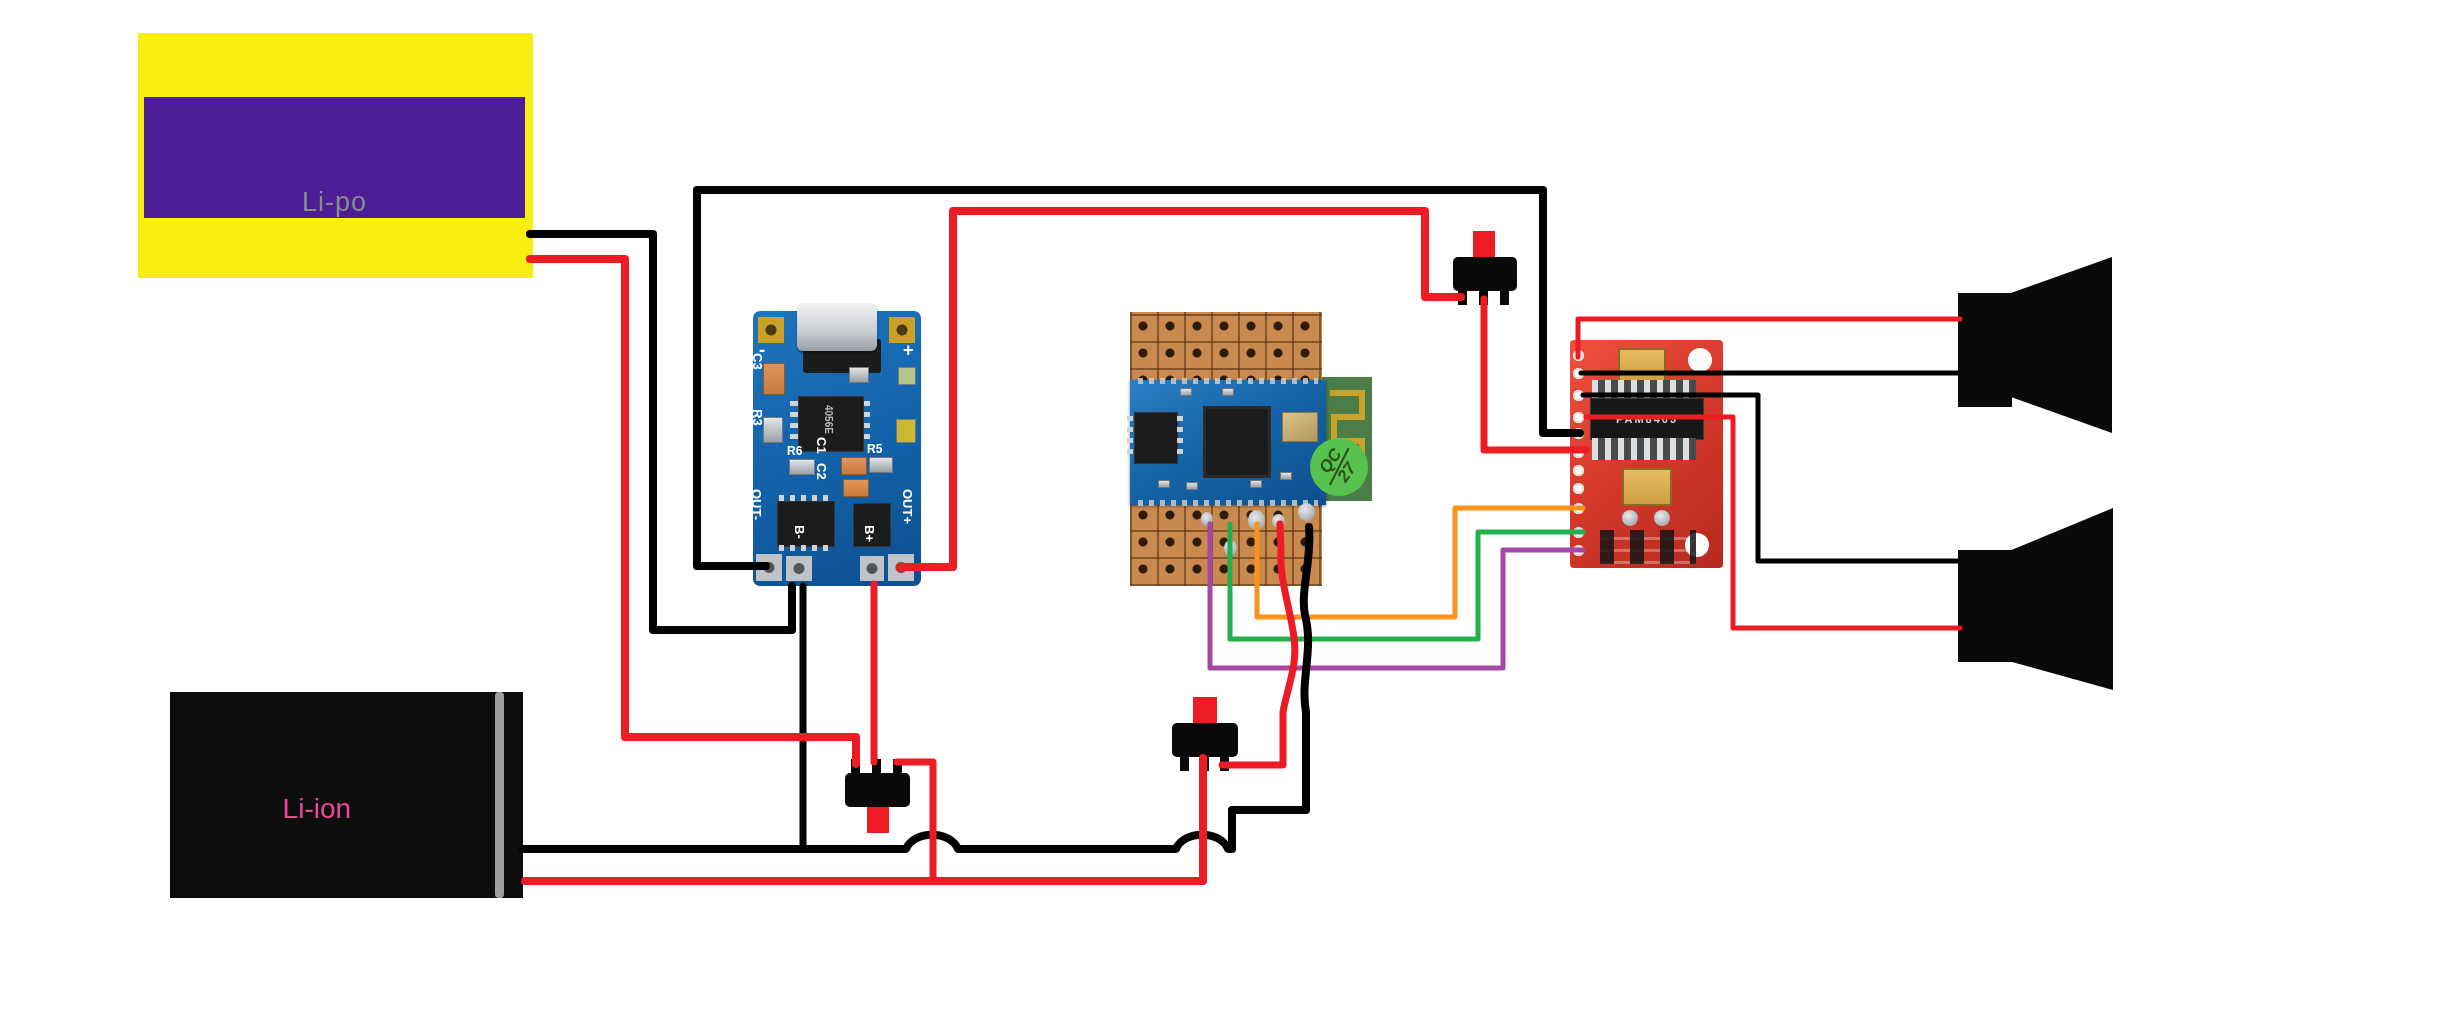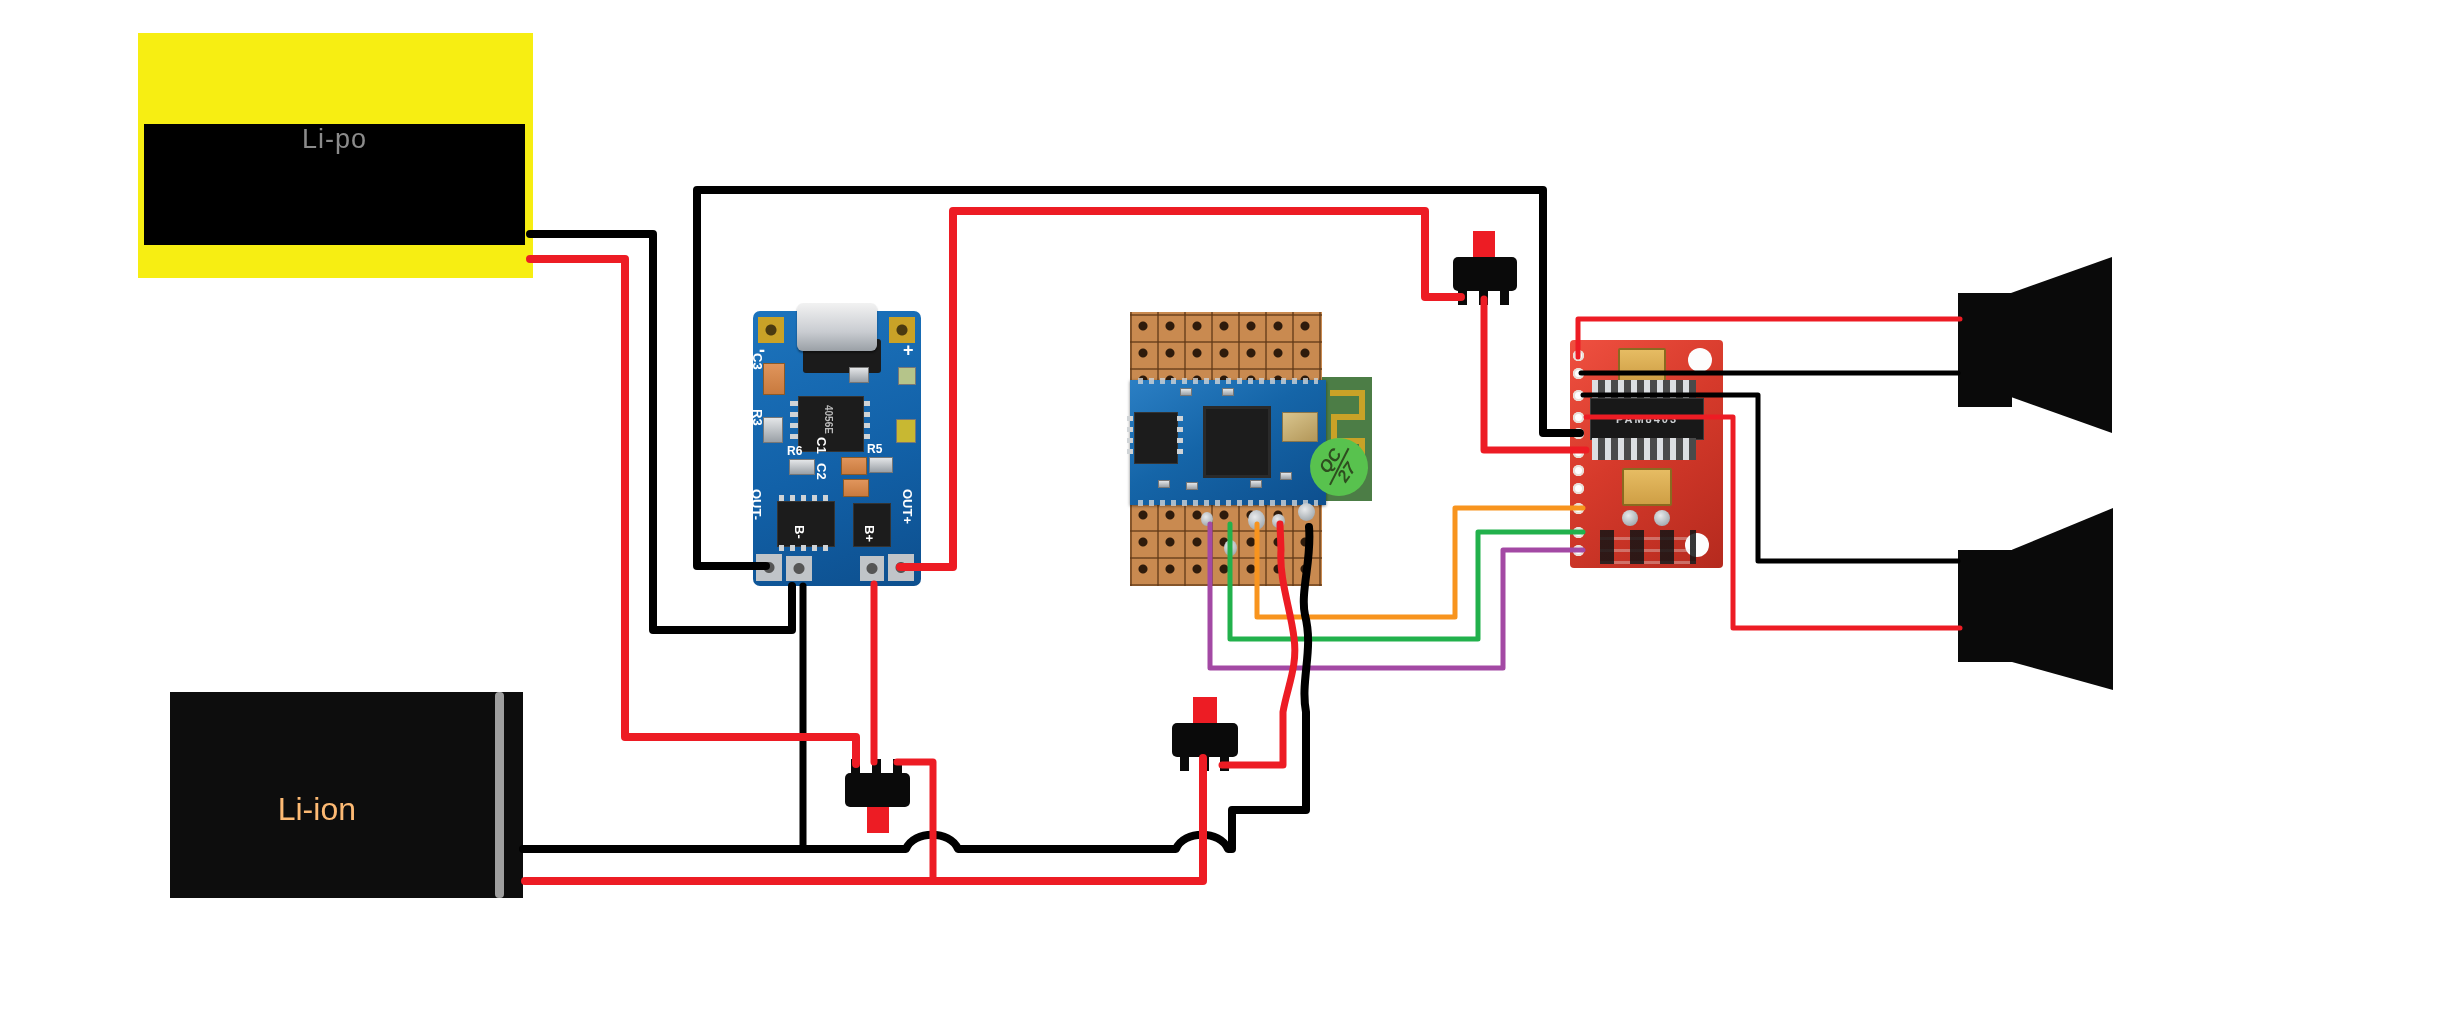--- a/index.html
+++ b/index.html
@@ -1,26 +1,26 @@
 <!DOCTYPE html>
 <html><head>
 <meta charset="utf-8">
 <style>
   html,body{margin:0;padding:0;background:#fff;}
   .stage{position:relative;width:2457px;height:1024px;background:#ffffff;overflow:hidden;
          font-family:"Liberation Sans",sans-serif;}
   .abs{position:absolute;}
   
   .lipo{left:138px;top:33px;width:395px;height:245px;background:#F7EE12;}
-  .lipo-stripe{left:6px;top:64px;width:381px;height:121px;background:#000000;
-               display:flex;align-items:flex-start;justify-content:center;margin-top:27px;}
+  .lipo-stripe{left:6px;top:64px;width:381px;height:121px;background:#4c1d95;
+               display:flex;align-items:flex-end;justify-content:center;}
   .lipo-label{color:#8b8b8b;font-size:27px;letter-spacing:1px;}
   .liion{left:170px;top:692px;width:353px;height:206px;background:#0D0D0D;}
   .liion-stripe{left:325px;top:0;width:9px;height:206px;background:#9e9e9e;border-radius:4px;}
-  .liion-label{left:41.6%;top:57%;transform:translate(-50%,-50%);color:#fdba74;font-size:32px;}
+  .liion-label{left:41.6%;top:57%;transform:translate(-50%,-50%);color:#ec4899;font-size:28px;}
   
   .tp{left:753px;top:311px;width:168px;height:275px;background:linear-gradient(160deg,#1d74bd,#1261a8 55%,#0d4f8e);border-radius:7px;}
   .tp .usb{left:44px;top:-8px;width:80px;height:48px;background:linear-gradient(180deg,#f2f2f2,#c9ccd1 60%,#9aa0a6);border-radius:6px;box-shadow:0 2px 2px rgba(0,0,0,.4);}
   .tp .usbblack{left:50px;top:28px;width:78px;height:34px;background:#1b1b1b;border-radius:3px;}
   .pad{background:radial-gradient(circle at 50% 50%, #4a3a10 5px, #c9a227 6px);}
   .pads{background:radial-gradient(circle at 50% 50%, #555 5px, #c0c4c8 6px);}
   .chip{background:#1c1c1c;border:1px solid #333;}
   .pinsv{background:repeating-linear-gradient(180deg,#cfd3d6 0 5px,transparent 5px 11px);}
   .pinsh{background:repeating-linear-gradient(90deg,#cfd3d6 0 5px,transparent 5px 11px);}
   .silver{background:linear-gradient(180deg,#e4e6e8,#9aa0a6);border:1px solid #777;}

